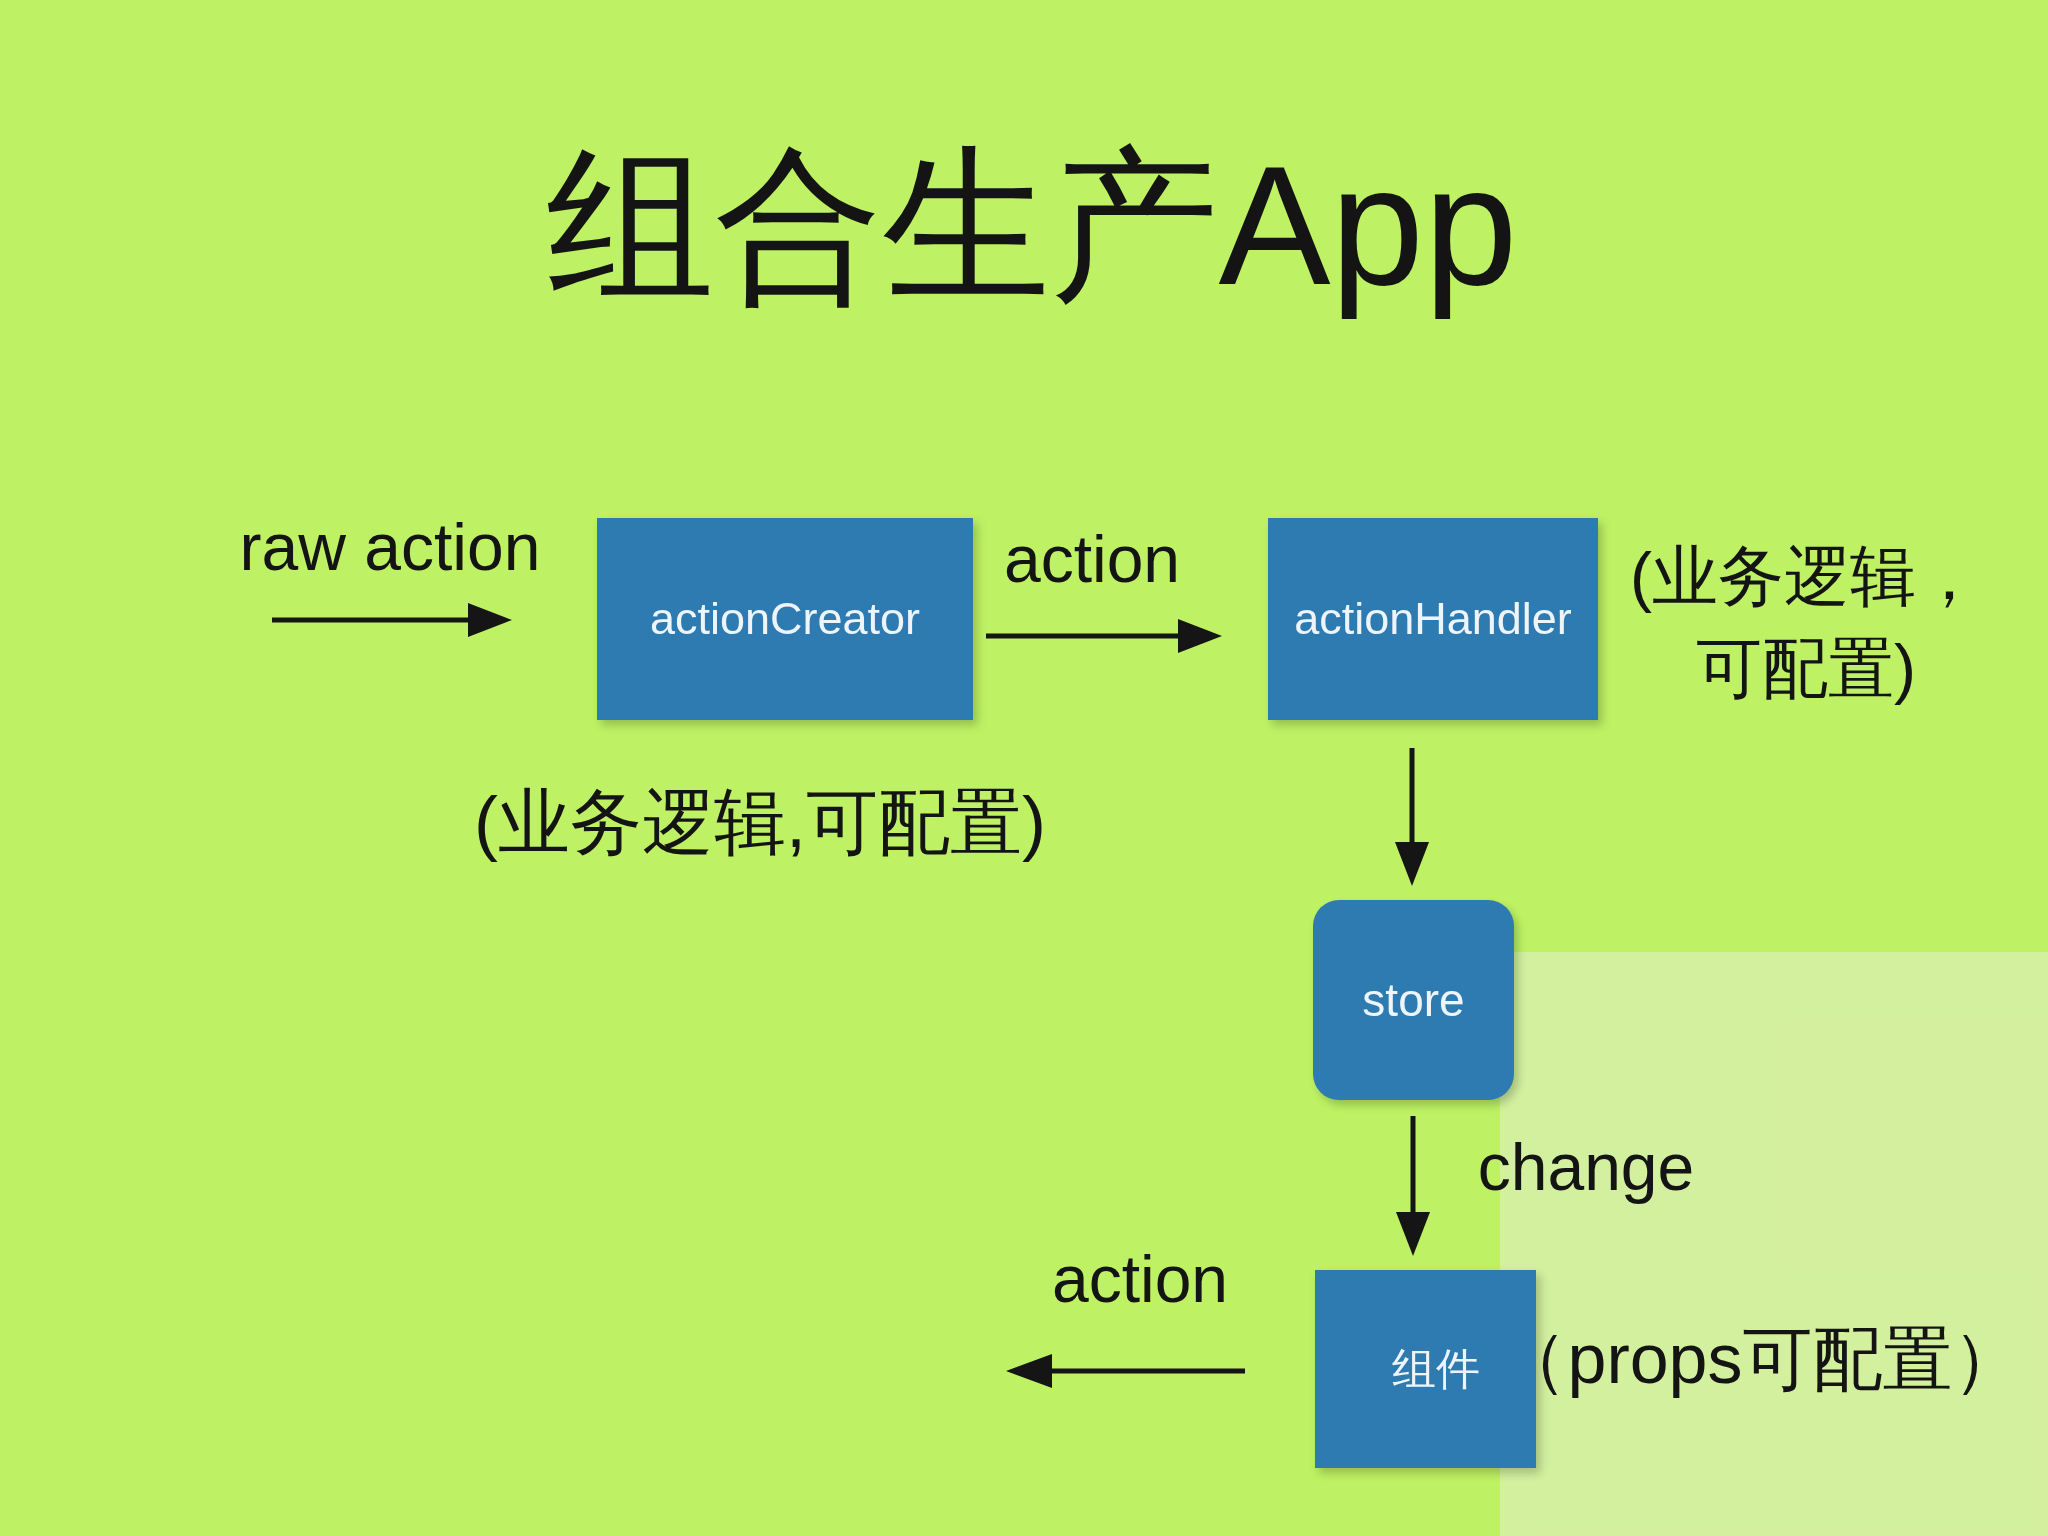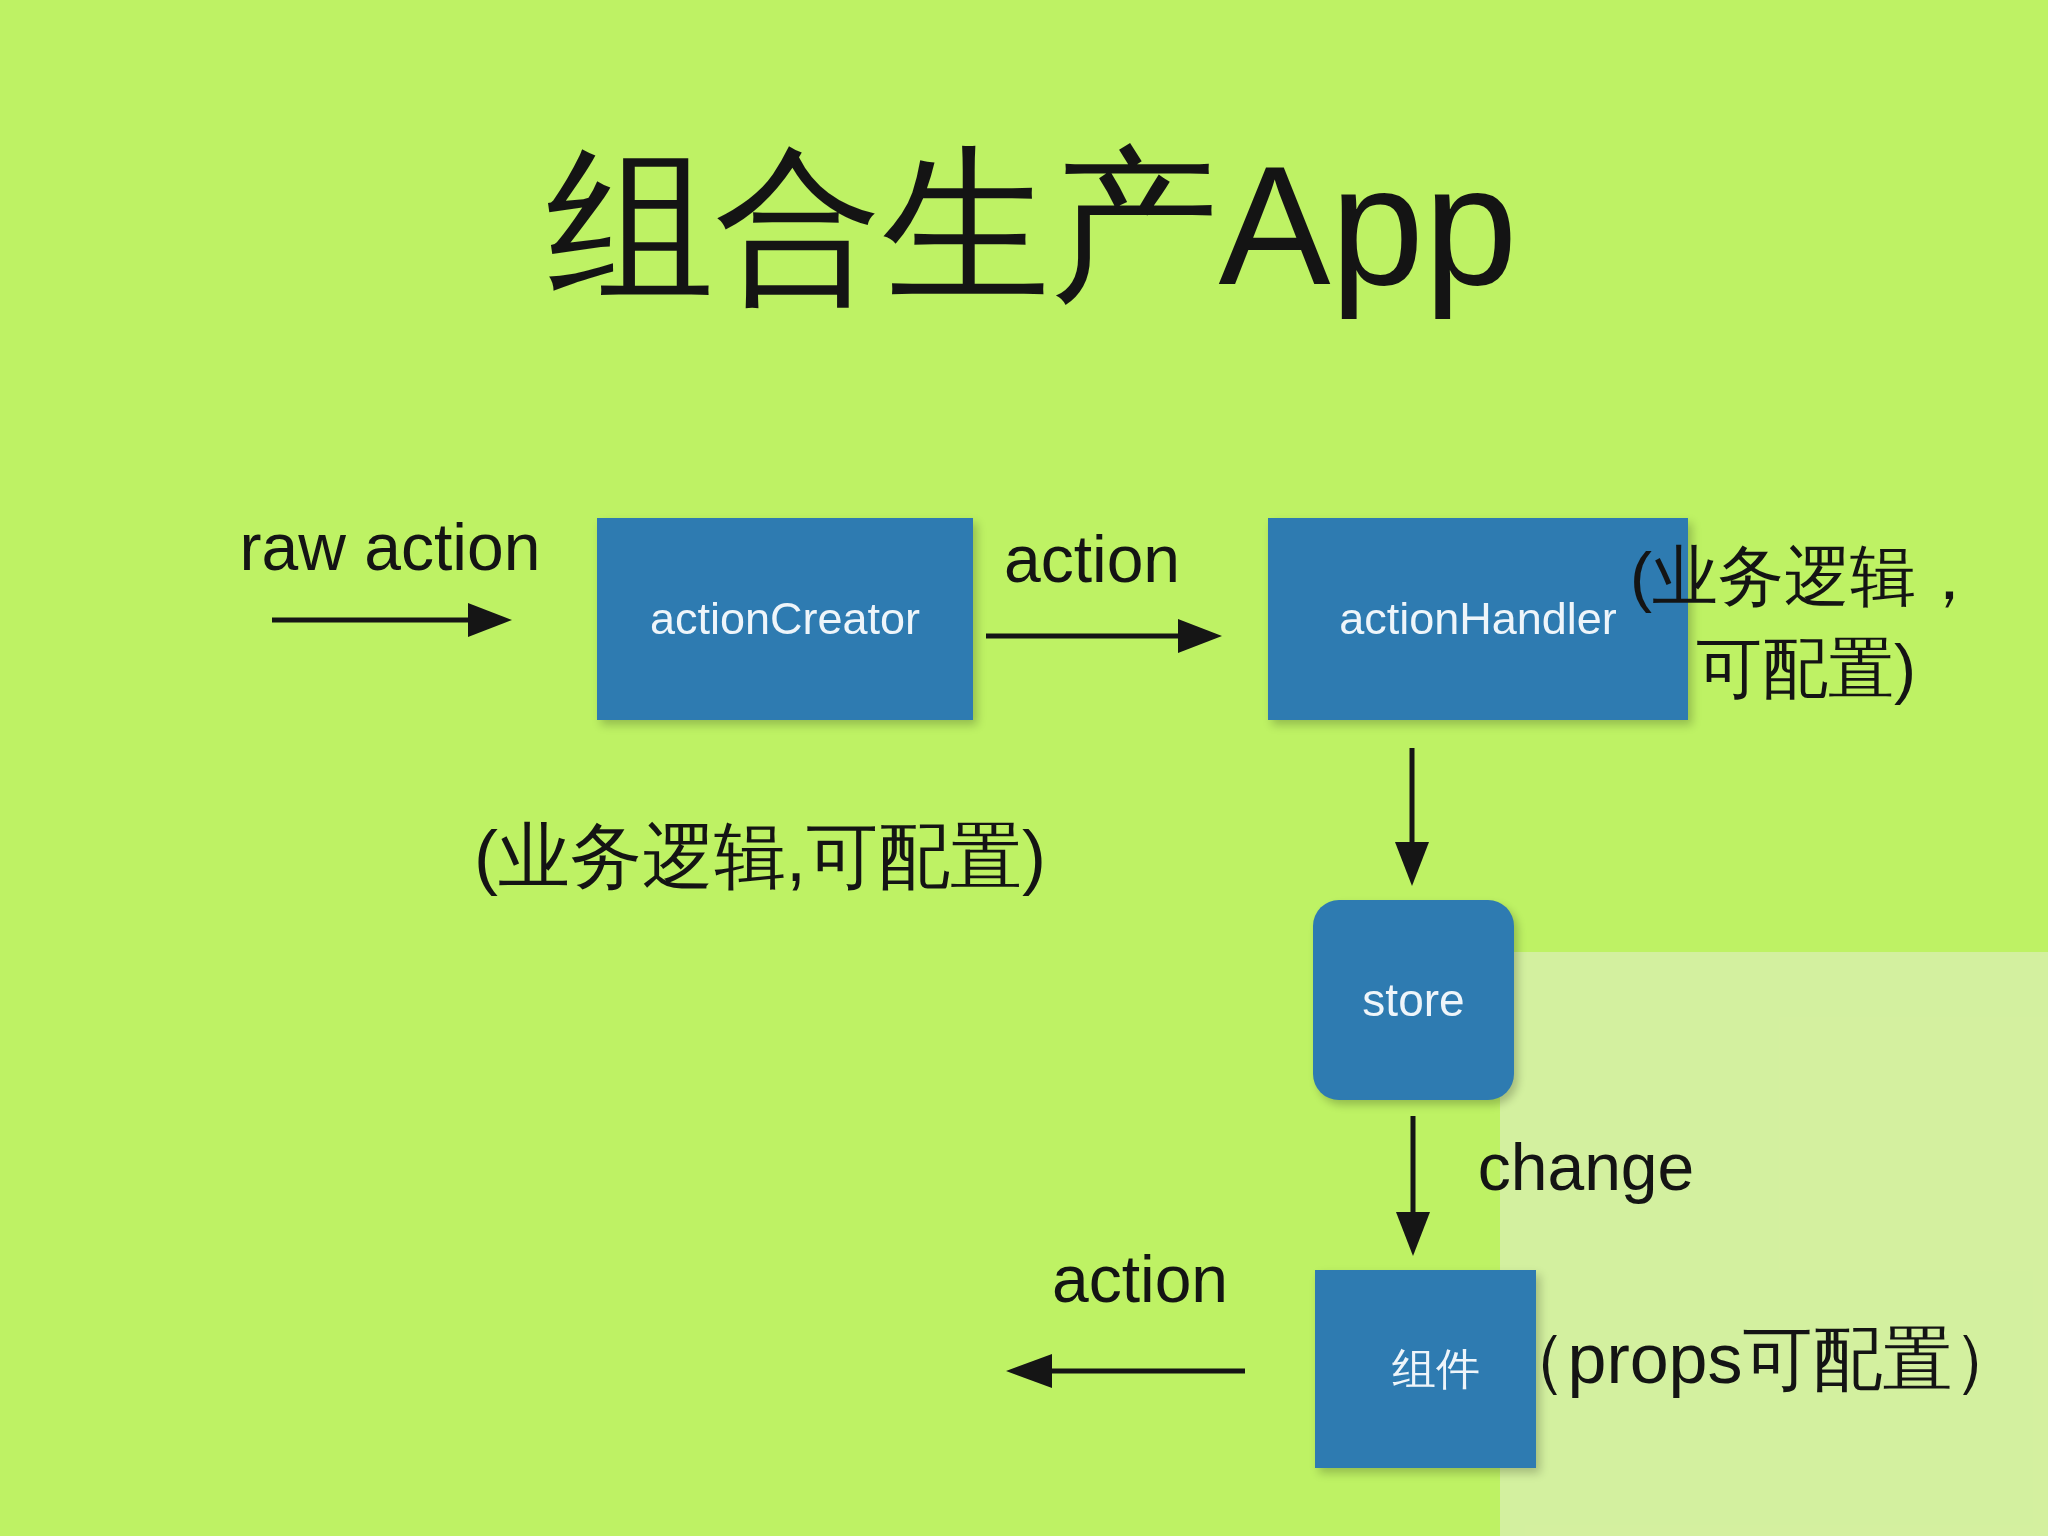--- a/index.html
+++ b/index.html
@@ -28,39 +28,39 @@
   }
   .node{
     position:absolute;
     background:#2e7bb1;
     box-shadow:4px 5px 9px rgba(0,0,0,0.22);
     display:flex;align-items:center;justify-content:center;
     color:#eef5fa;
   }
   .node span{white-space:nowrap;}
   .node-creator{left:597px;top:518px;width:376px;height:202px;font-size:45px;}
-  .node-handler{left:1268px;top:518px;width:420px;height:202px;font-size:45px;}
+  .node-handler{left:1268px;top:518px;width:330px;height:202px;font-size:45px;}
   .node-store{left:1313px;top:900px;width:201px;height:200px;font-size:46px;border-radius:26px;}
   .node-component{left:1315px;top:1270px;width:200px;height:198px;font-size:44px;padding-left:21px;}
   .edge-label{
     position:absolute;
     transform:translateX(-50%);
     font-size:66px;line-height:1;white-space:nowrap;
   }
   .lbl-raw-action{left:390px;top:514px;}
   .lbl-action-top{left:1092px;top:526px;}
   .lbl-update-props{left:1634px;top:770px;font-size:68px;}
   .lbl-change{left:1586px;top:1134px;}
   .lbl-action-bottom{left:1140px;top:1246px;}
   .note{
     position:absolute;
     transform:translateX(-50%);
     line-height:1;white-space:nowrap;
   }
-  .note-creator{left:760px;top:786px;font-size:72px;margin-top:34px;}
+  .note-creator{left:760px;top:786px;font-size:72px;}
   .note-handler{left:1806px;top:530px;font-size:66px;line-height:1.4;text-align:center;}
   .note-component{left:1760px;top:1324px;font-size:70px;}
   svg.arrows{position:absolute;left:0;top:0;}
   svg.arrows line{stroke:#151515;stroke-width:5;}
   svg.arrows polygon{fill:#151515;}
 </style>
 </head>
 <body>
 
 <div id="stage">

